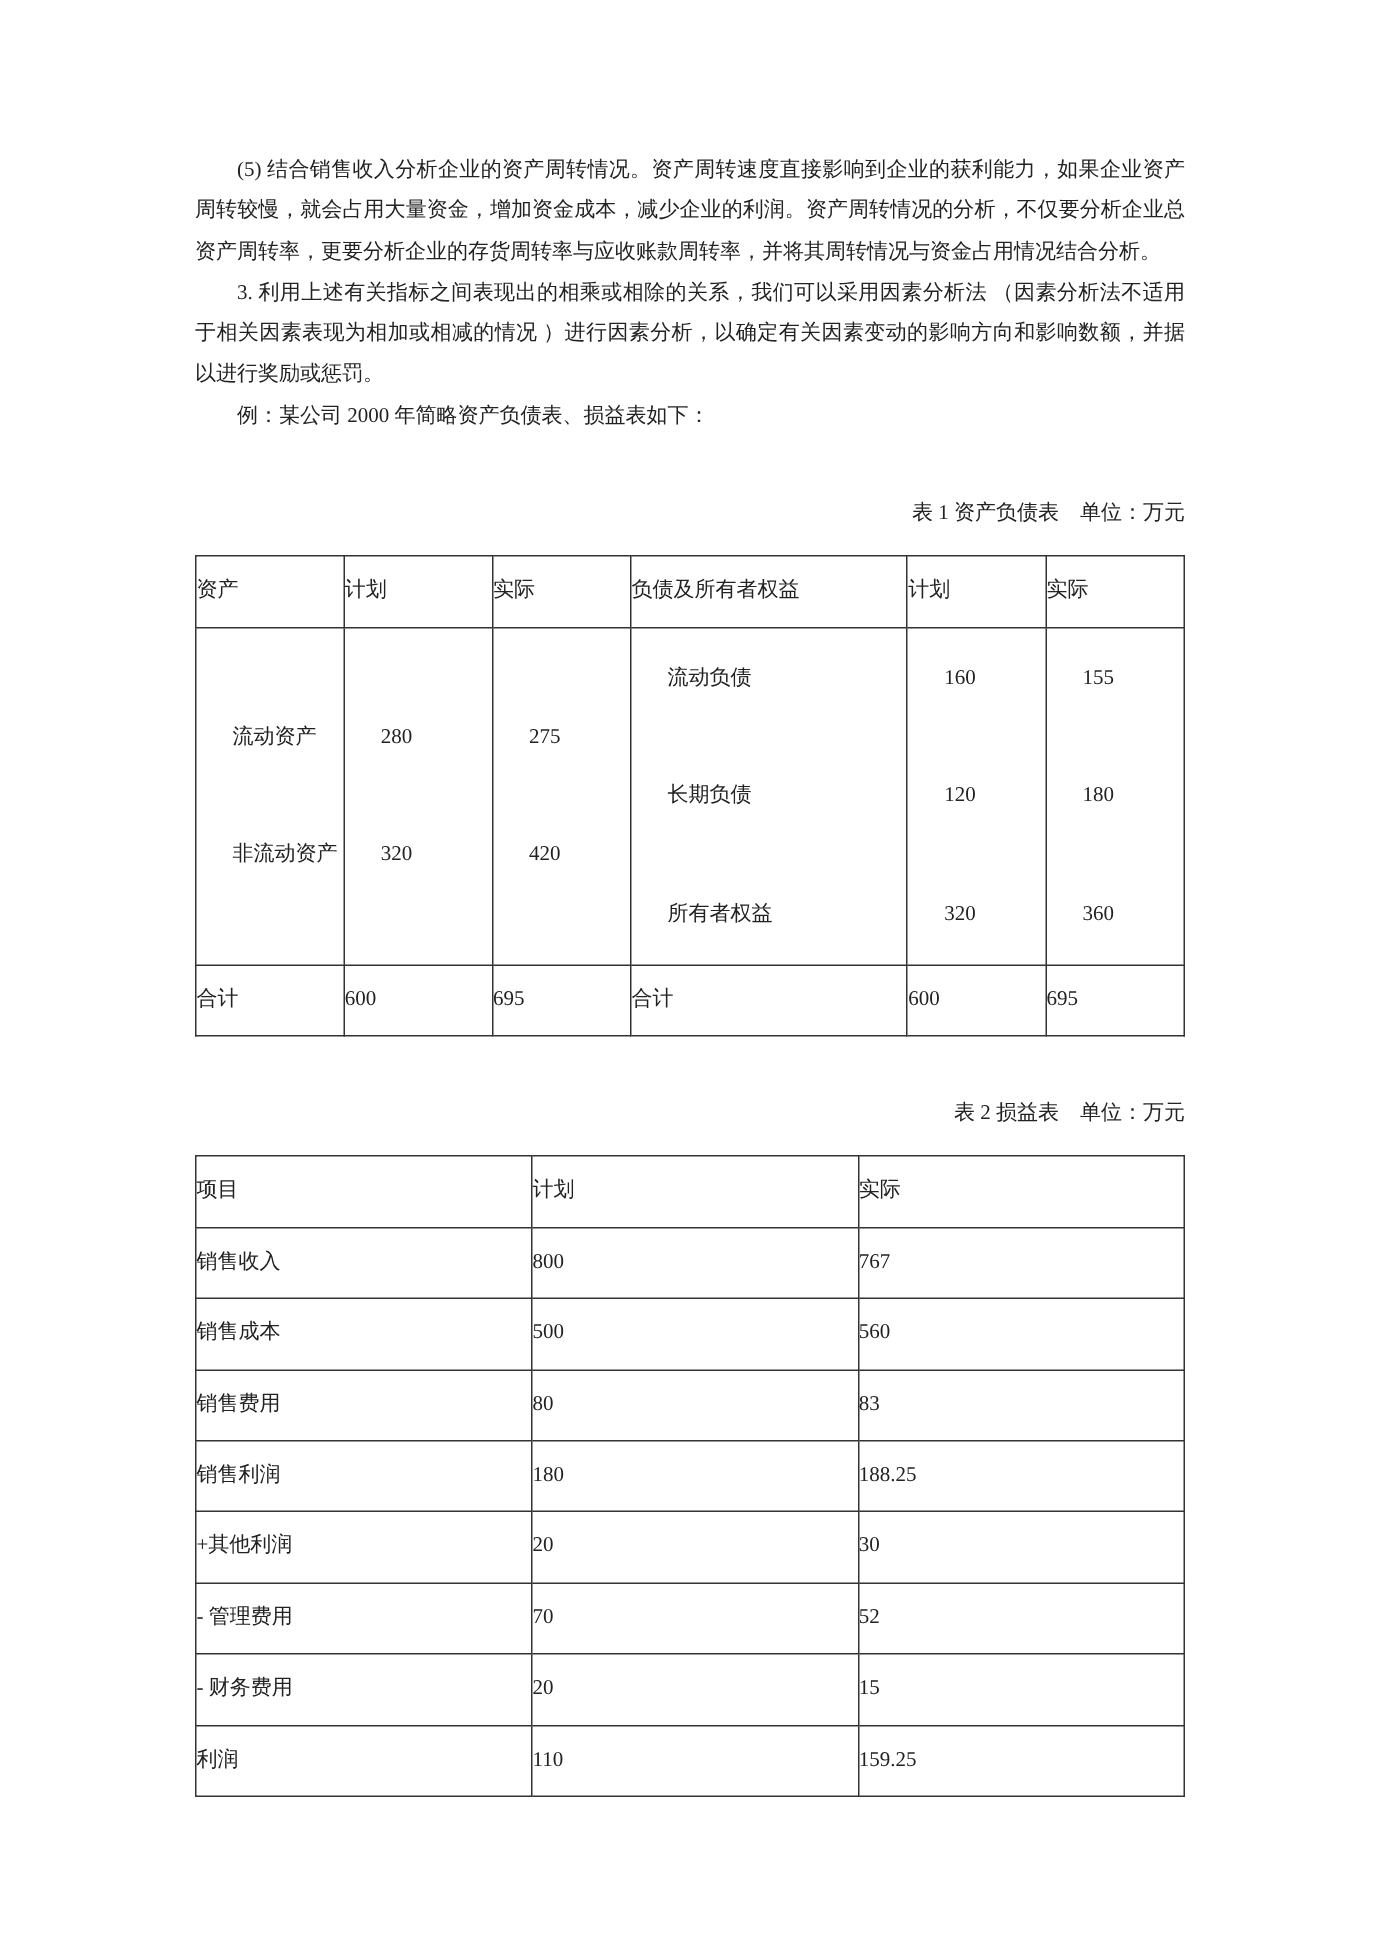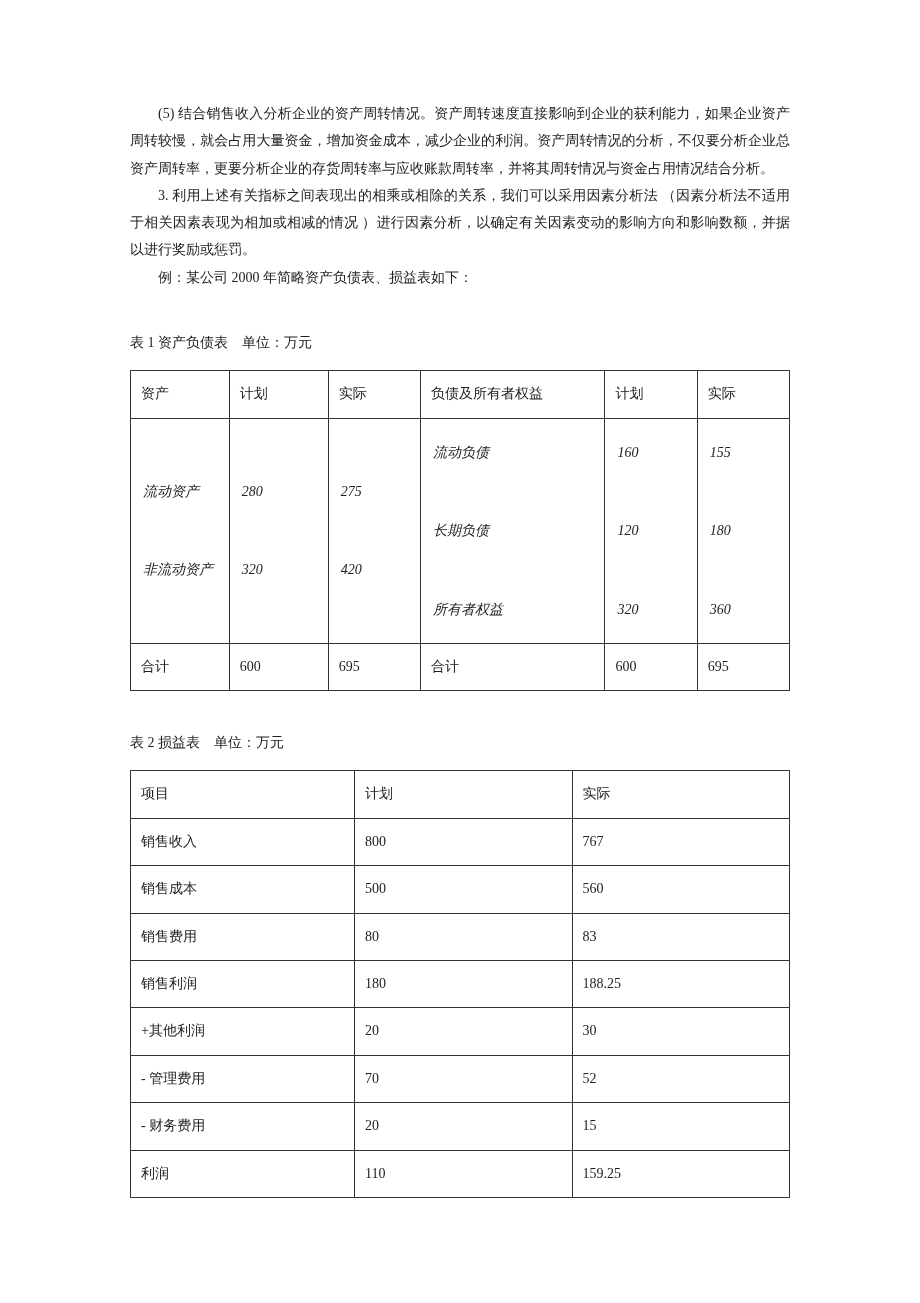--- a/index.html
+++ b/index.html
@@ -15,51 +15,52 @@
     }
     .para {
       text-align: justify;
       margin: 0;
     }
     .indent {
       text-indent: 2em;
     }
     .caption {
       margin: 38px 0 14px 0;
+      text-align: right;
     }
     table {
       border-collapse: collapse;
       width: 100%;
       font-size: 14px;
       table-layout: fixed;
     }
     td {
       border: 1px solid #333;
-      padding: 12px 10px;
+      padding: 12px 0;
       vertical-align: middle;
       line-height: 1.6;
     }
     
     .t1 col.c1 { width: 15%; }
     .t1 col.c2 { width: 15%; }
     .t1 col.c3 { width: 14%; }
     .t1 col.c4 { width: 28%; }
     .t1 col.c5 { width: 14%; }
     .t1 col.c6 { width: 14%; }
     
     .t2 .dashed-top td {
       border-top: 1px dashed #888;
     }
     .t2 .solid-top td {
       border-top: 1px solid #333;
     }
     .t2 col.c1 { width: 34%; }
     .t2 col.c2 { width: 33%; }
     .t2 col.c3 { width: 33%; }
-    .multi-line { line-height: 2.8; padding: 14px 12px; font-style: italic; }
+    .multi-line { line-height: 2.8; padding: 14px 24px; }
     .sp { white-space: pre; }
   </style>
 </head>
 <body>
 
 <p class="para indent">(5) 结合销售收入分析企业的资产周转情况。资产周转速度直接影响到企业的获利能力，如果企业资产周转较慢，就会占用大量资金，增加资金成本，减少企业的利润。资产周转情况的分析，不仅要分析企业总资产周转率，更要分析企业的存货周转率与应收账款周转率，并将其周转情况与资金占用情况结合分析。</p>
 <p class="para indent">3. 利用上述有关指标之间表现出的相乘或相除的关系，我们可以采用因素分析法   （因素分析法不适用于相关因素表现为相加或相减的情况   ）进行因素分析，以确定有关因素变动的影响方向和影响数额，并据以进行奖励或惩罚。</p>
 <p class="para indent">例：某公司   2000 年简略资产负债表、损益表如下：</p>
 
 <p class="caption sp">表 1 资产负债表    单位：万元</p>

